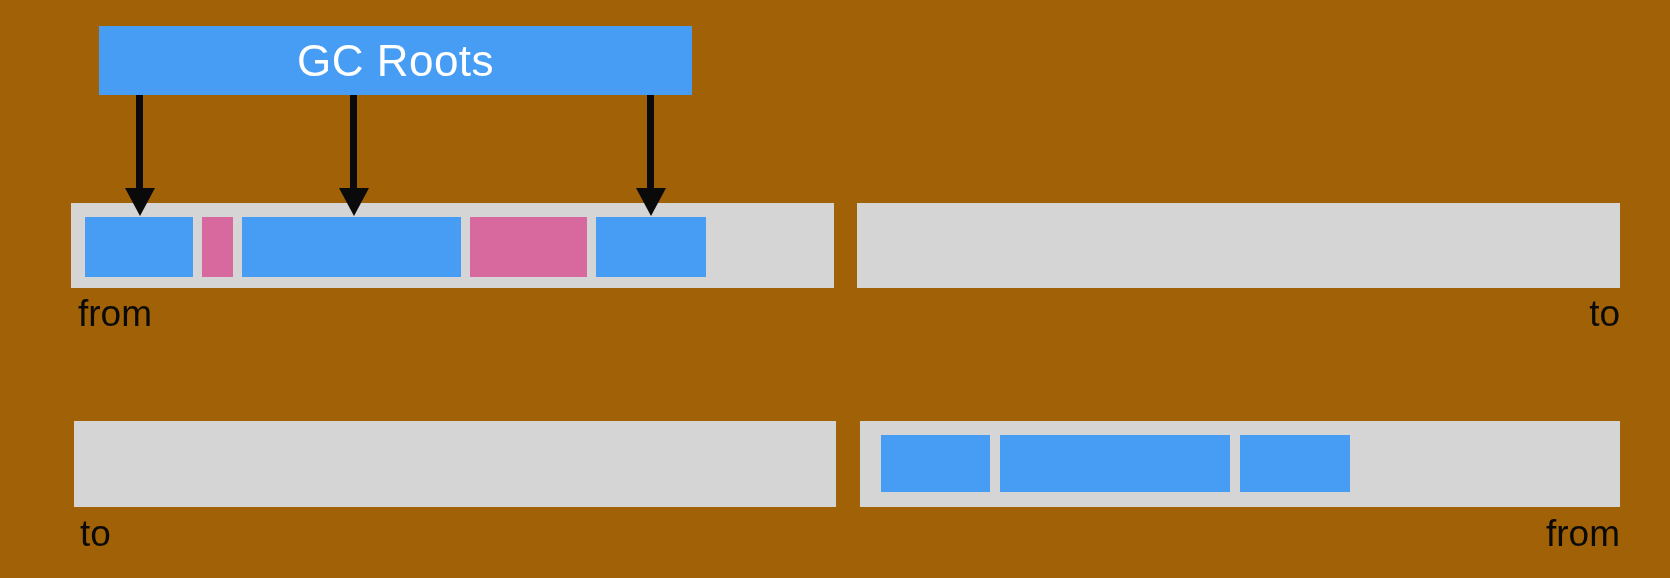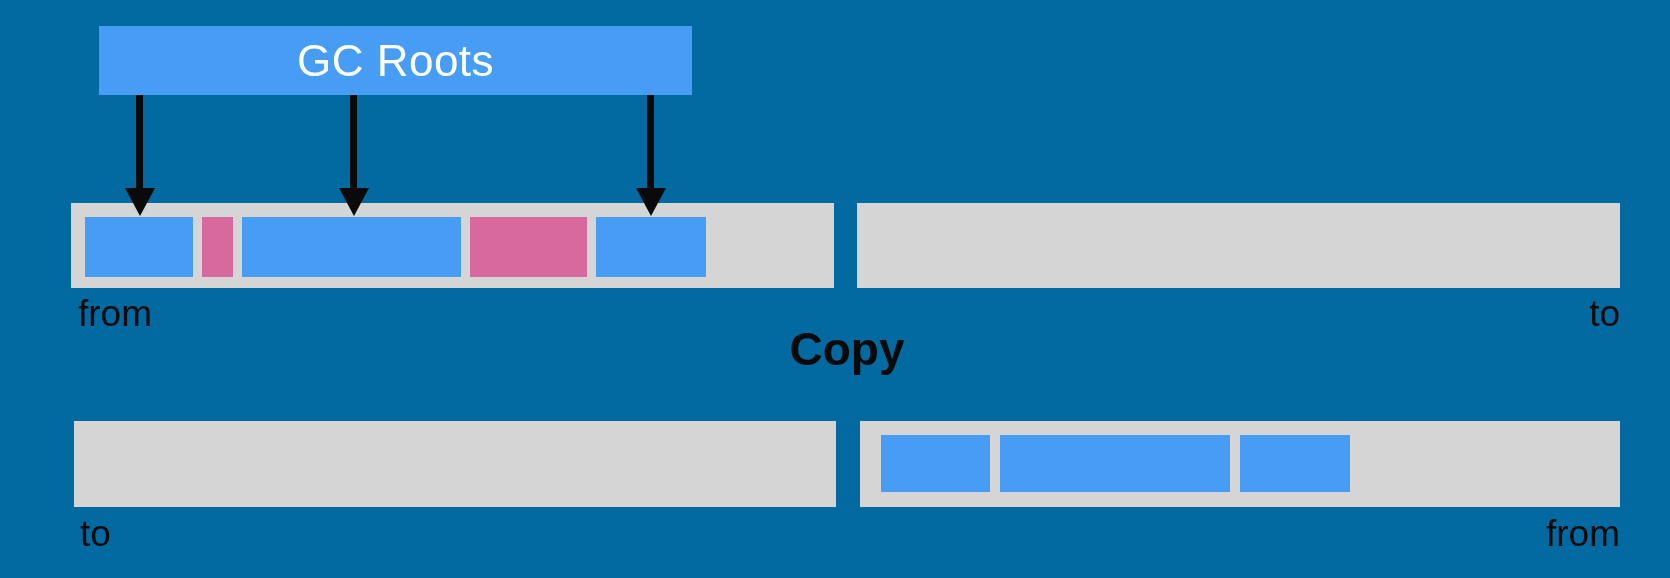--- a/index.html
+++ b/index.html
@@ -3,21 +3,21 @@
 <meta charset="utf-8">
 <style>
   * { box-sizing: border-box; }
   html, body { margin: 0; padding: 0; background: #ffffff; }
   body { font-family: "Liberation Sans", "DejaVu Sans", sans-serif; }
 
   .canvas {
     position: relative;
     width: 1670px;
     height: 578px;
-    background: #0369a1;
+    background: #a16207;
     overflow: hidden;
   }
 
   .gc-roots {
     position: absolute;
     left: 99px; top: 26px;
     width: 593px; height: 69px;
     background: var(--roots-bg, #479df4);
     color: var(--roots-text, #ffffff);
     display: flex; align-items: center; justify-content: center;
@@ -109,21 +109,20 @@
       <div class="arrow" style="left: 636px;">
         <div class="shaft"></div>
         <div class="head"></div>
       </div>
     </div>
 
   <div class="space-label label-from-top">from</div>
 
   <div class="space-label label-to-top">to</div>
 
-  <div class="copy-label">Copy</div>
 
   <div class="heap heap-bottom-left"></div>
 
   <div class="heap heap-bottom-right">
       <div class="block live" style="left: 21px; width: 109px;"></div>
       <div class="block live" style="left: 140px; width: 230px;"></div>
       <div class="block live" style="left: 380px; width: 110px;"></div>
     </div>
 
   <div class="space-label label-to-bottom">to</div>

